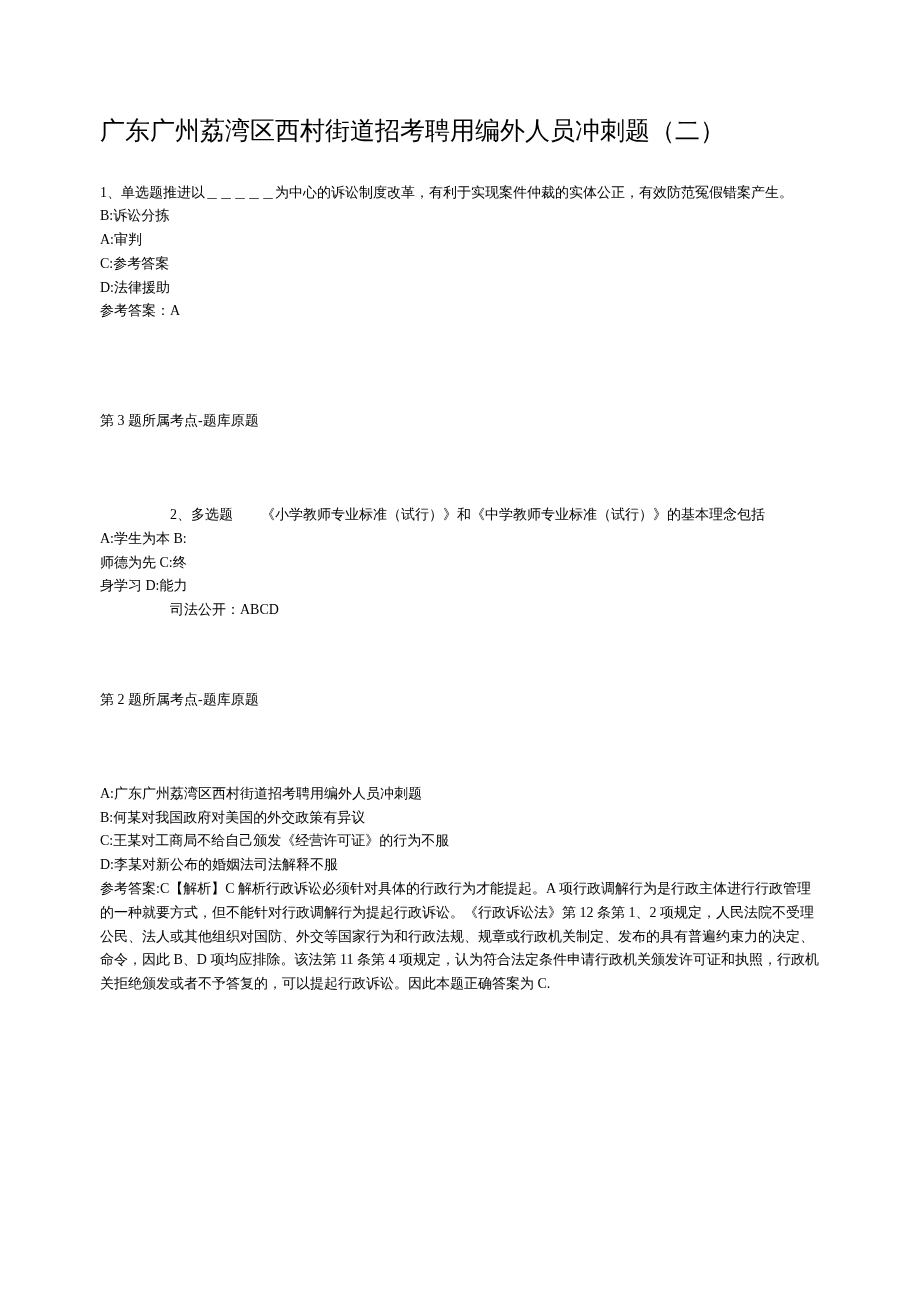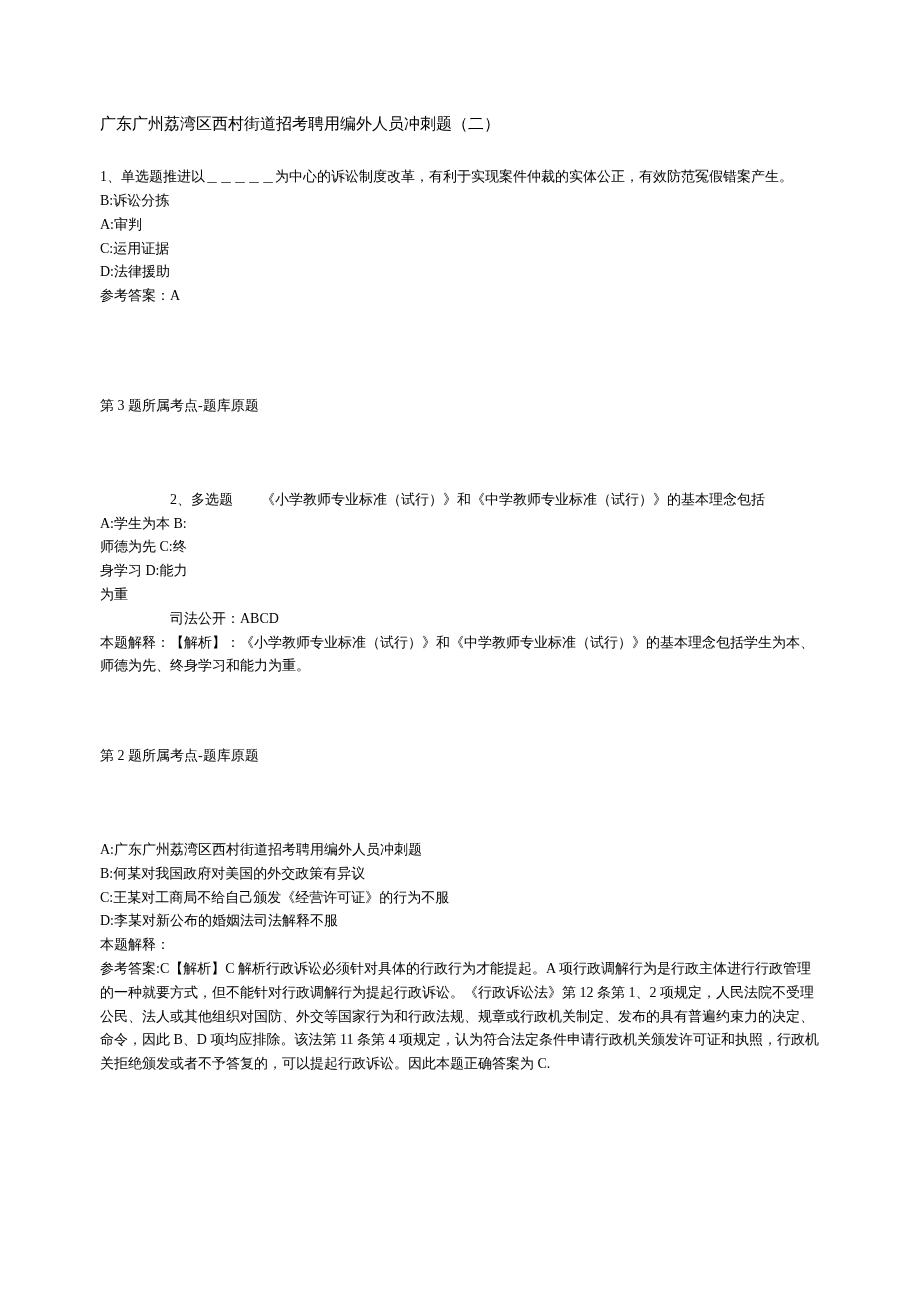--- a/index.html
+++ b/index.html
@@ -7,21 +7,21 @@
     padding: 110px 100px;
     width: 920px;
     box-sizing: border-box;
     font-family: "SimSun", "宋体", serif;
     font-size: 14px;
     line-height: 1.7;
     color: #000;
     background: #fff;
   }
   .title {
-    font-size: 16px;
+    font-size: 25px;
     margin-bottom: 28px;
   }
   .block {
     margin-bottom: 16px;
   }
   .indent {
     text-indent: 5em;
     font-family: Liberation Serif, serif;
   }
   .spacer {
@@ -33,47 +33,44 @@
 </style>
 </head>
 <body>
 
 <div class="title">广东广州荔湾区西村街道招考聘用编外人员冲刺题（二）</div>
 
 <div class="block">
   <div>1、单选题推进以＿＿＿＿＿为中心的诉讼制度改革，有利于实现案件仲裁的实体公正，有效防范冤假错案产生。</div>
   <div>B:诉讼分拣</div>
   <div>A:审判</div>
-  <div>C:运用证据</div>
+  <div>C:参考答案</div>
   <div>D:法律援助</div>
   <div>参考答案：A</div>
 </div>
 
 <div class="spacer"></div>
 
 <div>第 3 题所属考点-题库原题</div>
 
 <div class="spacer"></div>
 
 <div class="block">
   <div class="indent">2、多选题　　《小学教师专业标准（试行）》和《中学教师专业标准（试行）》的基本理念包括</div>
   <div>A:学生为本 B:</div>
   <div>师德为先 C:终</div>
   <div>身学习 D:能力</div>
-  <div>为重</div>
   <div class="indent">司法公开：ABCD</div>
-  <div>本题解释：【解析】：《小学教师专业标准（试行）》和《中学教师专业标准（试行）》的基本理念包括学生为本、师德为先、终身学习和能力为重。</div>
 </div>
 
 <div class="spacer-sm"></div>
 
 <div>第 2 题所属考点-题库原题</div>
 
 <div class="spacer"></div>
 
 <div class="block">
   <div>A:广东广州荔湾区西村街道招考聘用编外人员冲刺题</div>
   <div>B:何某对我国政府对美国的外交政策有异议</div>
   <div>C:王某对工商局不给自己颁发《经营许可证》的行为不服</div>
   <div>D:李某对新公布的婚姻法司法解释不服</div>
-  <div>本题解释：</div>
   <div>参考答案:C【解析】C 解析行政诉讼必须针对具体的行政行为才能提起。A 项行政调解行为是行政主体进行行政管理的一种就要方式，但不能针对行政调解行为提起行政诉讼。《行政诉讼法》第 12 条第 1、2 项规定，人民法院不受理公民、法人或其他组织对国防、外交等国家行为和行政法规、规章或行政机关制定、发布的具有普遍约束力的决定、命令，因此 B、D 项均应排除。该法第 11 条第 4 项规定，认为符合法定条件申请行政机关颁发许可证和执照，行政机关拒绝颁发或者不予答复的，可以提起行政诉讼。因此本题正确答案为 C.</div>
 </div>
 
 </body></html>

